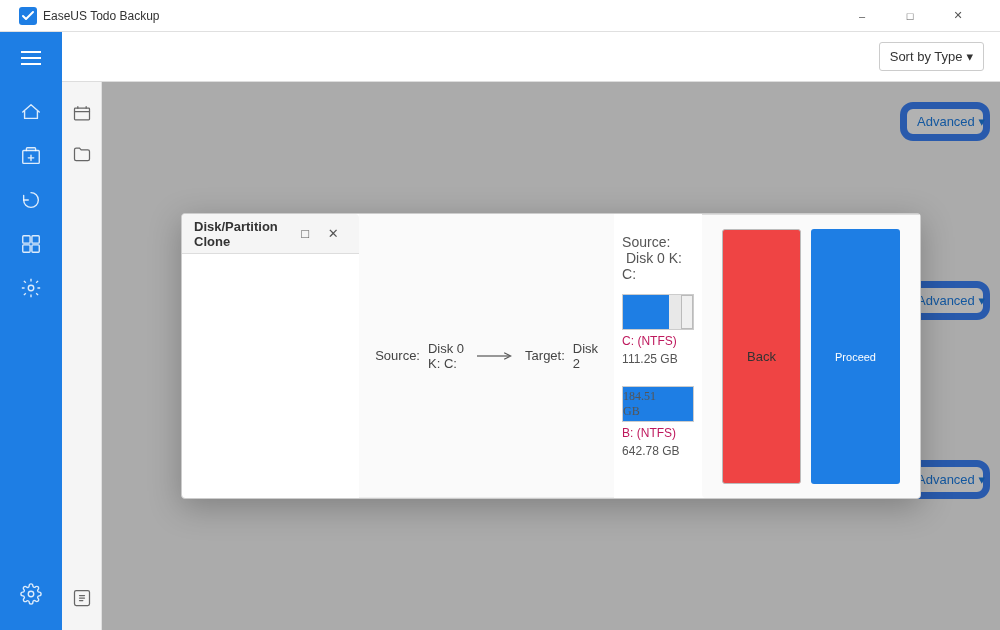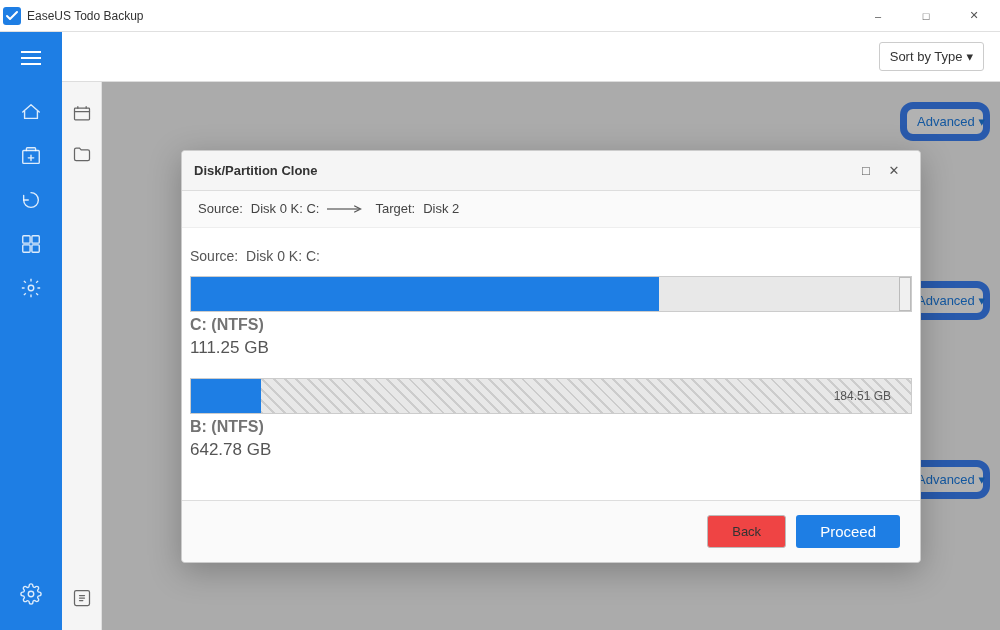--- a/index.html
+++ b/index.html
@@ -13,21 +13,21 @@
       display: flex;
       flex-direction: column;
     }
 
     
     .title-bar {
       height: 32px;
       background: #fff;
       display: flex;
       align-items: center;
-      padding: 0 3px;
+      padding: 0 19px;
       border-bottom: 1px solid #e0e0e0;
       flex-shrink: 0;
     }
     .title-bar-logo {
       width: 18px;
       height: 18px;
       margin-right: 6px;
     }
     .title-bar-title {
       font-size: 12px;
@@ -206,21 +206,21 @@
     }
 
     
     .dialog {
       background: #fff;
       border: 1px solid #ccc;
       border-radius: 4px;
       width: 740px;
       box-shadow: 0 8px 32px rgba(0,0,0,0.25);
       display: flex;
-      flex-direction: column;
+      flex-direction: row;
     }
     .dialog-titlebar {
       height: 40px;
       background: #f5f5f5;
       border-bottom: 1px solid #ddd;
       display: flex;
       align-items: center;
       padding: 0 12px;
       border-radius: 4px 4px 0 0;
     }
@@ -294,27 +294,26 @@
     }
     .disk-bar-handle {
       width: 12px;
       height: 100%;
       background: #f0f0f0;
       border: 1px solid #bbb;
       position: absolute;
       right: 0;
     }
     .disk-partition-info {
-      font-size: 16px;
-      color: #737373;
+      font-size: 12px;
+      color: #be185d;
       margin-bottom: 4px;
-      font-weight: bold;
     }
     .disk-size {
-      font-size: 17px;
+      font-size: 12px;
       color: #555;
       margin-bottom: 20px;
     }
 
     
     .disk-bar-hatched {
       flex: 1;
       height: 100%;
       background: repeating-linear-gradient(
         45deg,
@@ -354,21 +353,21 @@
       cursor: pointer;
       font-size: 13px;
       border-radius: 3px;
     }
     .btn-proceed {
       padding: 8px 24px;
       border: none;
       background: #1e7ee4;
       color: #fff;
       cursor: pointer;
-      font-size: 15px;
+      font-size: 11px;
       border-radius: 3px;
     }
     .btn-cancel {
       padding: 8px 24px;
       border: 1px solid #bbb;
       background: #fff;
       color: #333;
       cursor: pointer;
       font-size: 13px;
       border-radius: 3px;
@@ -512,21 +511,21 @@
                 </div>
                 <div class="disk-bar-container">
                   <div class="disk-bar-blue" style="width:65%;"></div>
                   <div class="disk-bar-handle"></div>
                 </div>
                 <div class="disk-partition-info">C: (NTFS)</div>
                 <div class="disk-size">111.25 GB</div>
               </div>
 
               <div>
-                <div class="disk-bar-container" style="position:relative;">
+                <div class="disk-bar-container" style="position:relative;font-family:Liberation Serif, serif;">
                   <div class="disk-bar-target-blue"></div>
                   <div class="disk-bar-hatched"></div>
                   <span class="target-size-label">184.51 GB</span>
                 </div>
                 <div class="disk-partition-info">B: (NTFS)</div>
                 <div class="disk-size">642.78 GB</div>
               </div>
             </div>
 
             <div class="dialog-footer">

